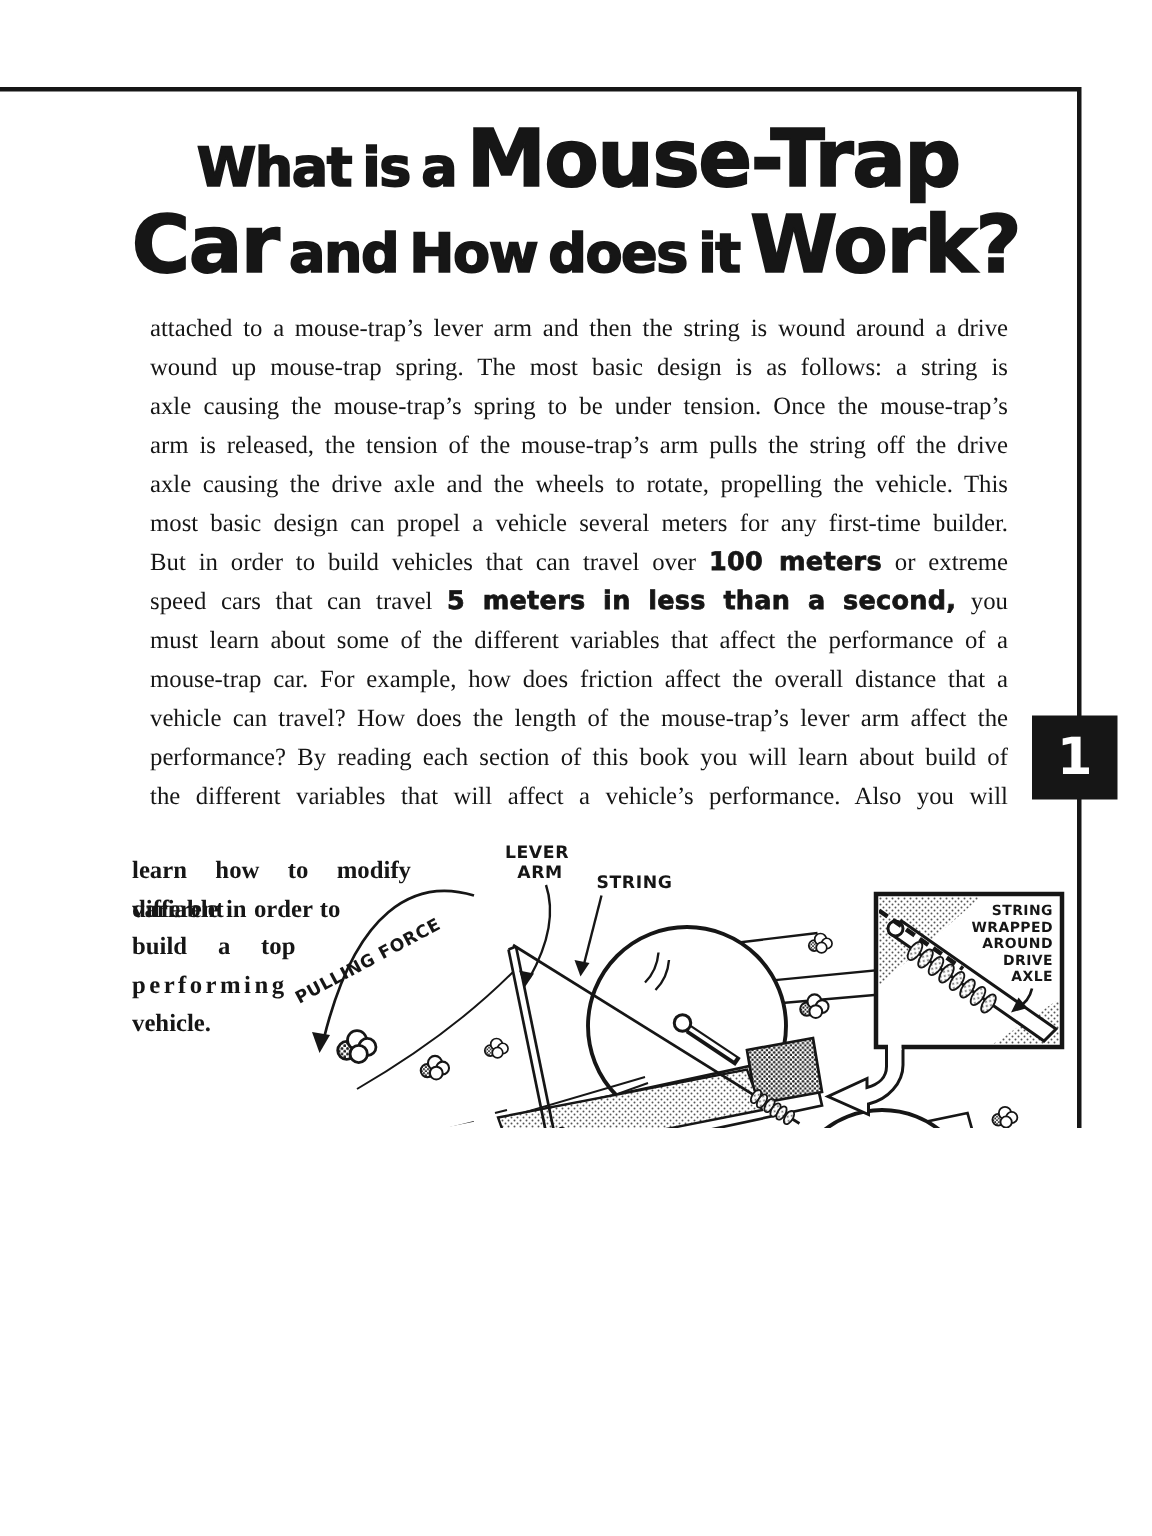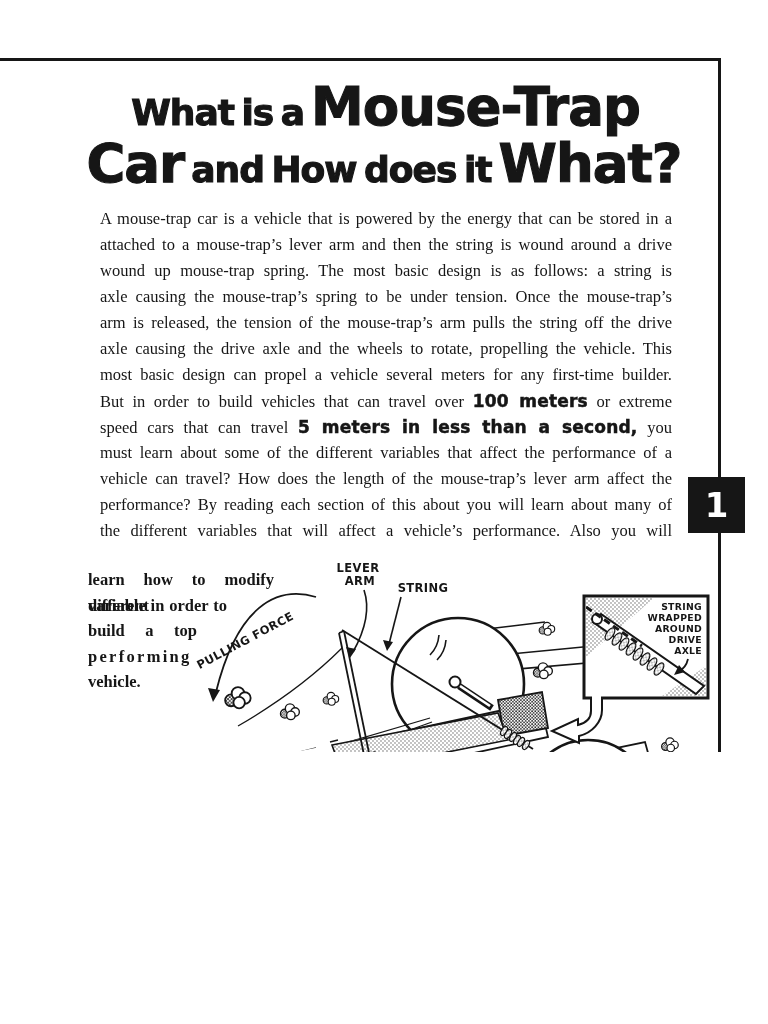--- a/index.html
+++ b/index.html
@@ -42,36 +42,36 @@
 </style>
 </head>
 <body>
 
 <div id="page">
 
   <div id="frame"></div>
 
   <div class="title">
     <div class="t-line"><span class="t-small">What is a</span><span class="t-big">Mouse-Trap</span></div>
-    <div class="t-line"><span class="t-big">Car</span><span class="t-small">and How does it</span><span class="t-big">What?</span></div>
+    <div class="t-line"><span class="t-big">Car</span><span class="t-small">and How does it</span><span class="t-big">Work?</span></div>
   </div>
 
   <div id="body-full">
-      <div class="body-line"><span>A mouse-trap car is a vehicle that is powered by the energy that can be stored in a</span></div>
       <div class="body-line"><span>attached to a mouse-trap’s lever arm and then the string is wound around a drive</span></div>
       <div class="body-line"><span>wound up mouse-trap spring.  The most basic design is as follows:  a string is</span></div>
       <div class="body-line"><span>axle causing the mouse-trap’s spring to be under tension.  Once the mouse-trap’s</span></div>
       <div class="body-line"><span>arm is released, the tension of the mouse-trap’s arm pulls the string off the drive</span></div>
       <div class="body-line"><span>axle causing the drive axle and the wheels to rotate, propelling the vehicle.  This</span></div>
       <div class="body-line"><span>most basic design can propel a vehicle several meters for any first-time builder.</span></div>
       <div class="body-line"><span>But in order to build vehicles that can travel over </span><span class="chunky">100 meters</span><span> or extreme</span></div>
       <div class="body-line"><span>speed cars that can travel </span><span class="chunky">5 meters in less than a second,</span><span> you</span></div>
       <div class="body-line"><span>must learn about some of the different variables that affect the performance of a</span></div>
+      <div class="body-line"><span>mouse-trap car.  For example, how does friction affect the overall distance that a</span></div>
       <div class="body-line"><span>vehicle can travel?  How does the length of the mouse-trap’s lever arm affect the</span></div>
-      <div class="body-line"><span>performance?  By reading each section of this about you will learn about many of</span></div>
+      <div class="body-line"><span>performance?  By reading each section of this book you will learn about build of</span></div>
       <div class="body-line"><span>the different variables that will affect a vehicle’s performance.   Also you will</span></div>
     </div>
   <div id="body-narrow">
       <div class="narrow-line nl-0">learn how to modify different</div>
       <div class="narrow-line nl-1">variable in order to</div>
       <div class="narrow-line nl-2">build a top</div>
       <div class="narrow-line nl-3">performing</div>
       <div class="narrow-line nl-4">vehicle.</div>
     </div>
 

